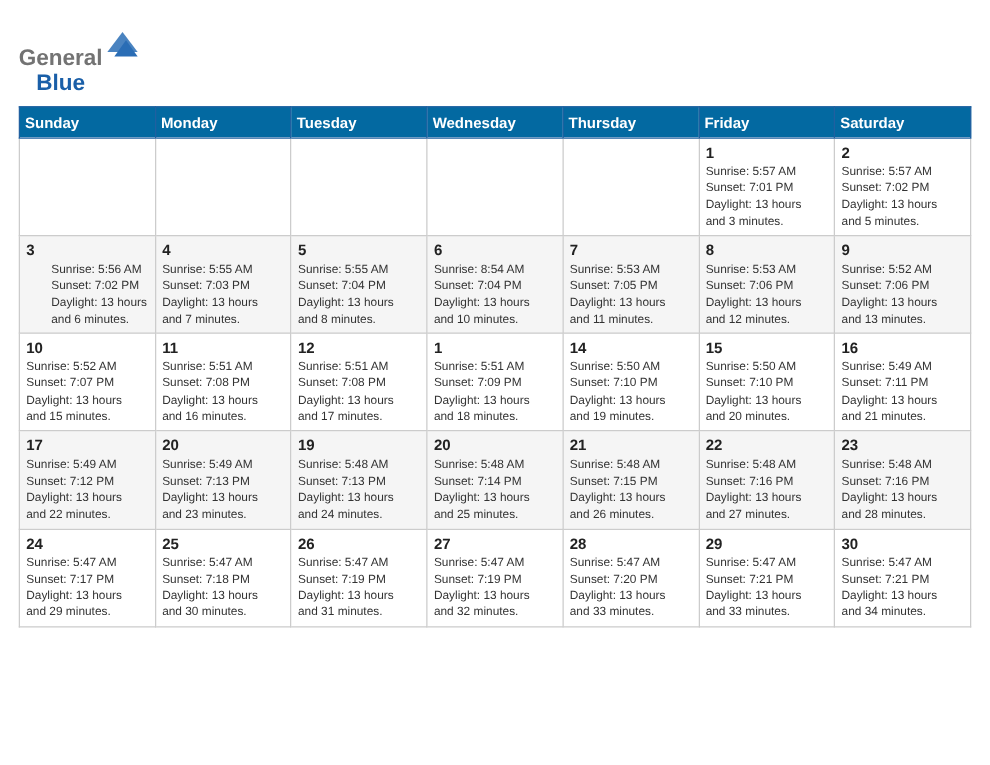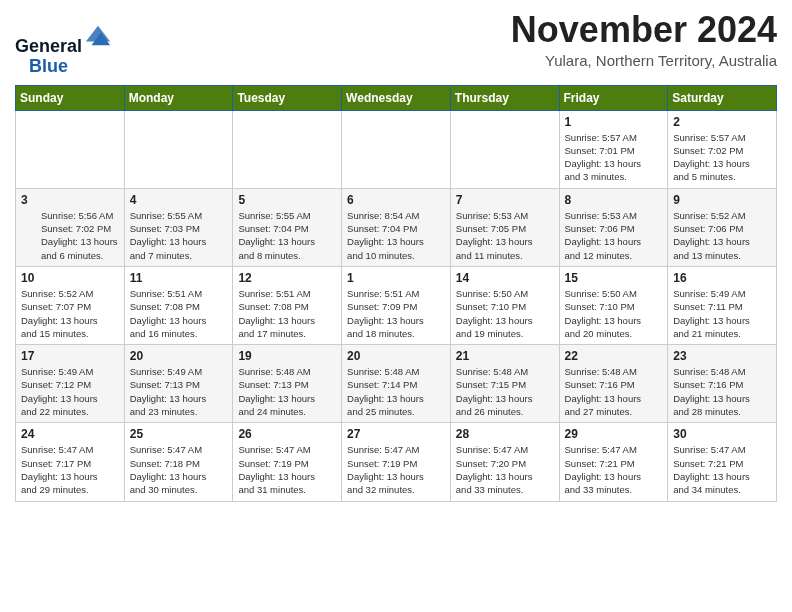--- a/index.html
+++ b/index.html
@@ -19,21 +19,21 @@
     .logo {
       display: flex;
       align-items: center;
       margin-top: 4px;
     }
     .logo-text {
       font-size: 18px;
       font-weight: bold;
       line-height: 1.1;
     }
-    .logo-general { color: #0f172a; margin-top: 23px; }
+    .logo-general { color: #737373; margin-top: 23px; }
     .logo-blue { color: #1a5fa8; }
     .logo-icon {
       width: 28px;
       height: 28px;
       margin-left: 2px;
     }
     .title-area {
       text-align: right;
     }
     .month-title {
@@ -46,21 +46,21 @@
       font-size: 15px;
       color: #555;
       margin-top: 2px;
     }
     .calendar {
       width: 100%;
       border-collapse: collapse;
       border: 1px solid #ccc;
     }
     .calendar th {
-      background-color: #4d7c0f;
+      background-color: #0369a1;
       color: #fff;
       font-size: 12px;
       font-weight: bold;
       padding: 5px 4px;
       text-align: left;
       border: 1px solid #2060a0;
     }
     .calendar td {
       vertical-align: top;
       padding: 4px 5px;
@@ -98,24 +98,20 @@
       <div style="display:flex;align-items:center;">
         <span class="logo-text logo-general">General</span>
         <svg class="logo-icon" viewBox="0 0 30 30" xmlns="http://www.w3.org/2000/svg">
           <polygon points="2,22 15,5 28,22" fill="#2a6db5" opacity="0.85"></polygon>
           <polygon points="8,26 18,12 28,26" fill="#2a6db5"></polygon>
         </svg>
       </div>
       <span class="logo-text logo-blue" style="margin-left:14px;">Blue</span>
     </div>
   </div>
-  <div class="title-area">
-    <div class="month-title">November 2024</div>
-    <div class="subtitle">Yulara, Northern Territory, Australia</div>
-  </div>
 </div>
 
 <table class="calendar">
   <thead>
     <tr>
     <th>Sunday</th>
         <th>Monday</th>
         <th>Tuesday</th>
         <th>Wednesday</th>
         <th>Thursday</th>

